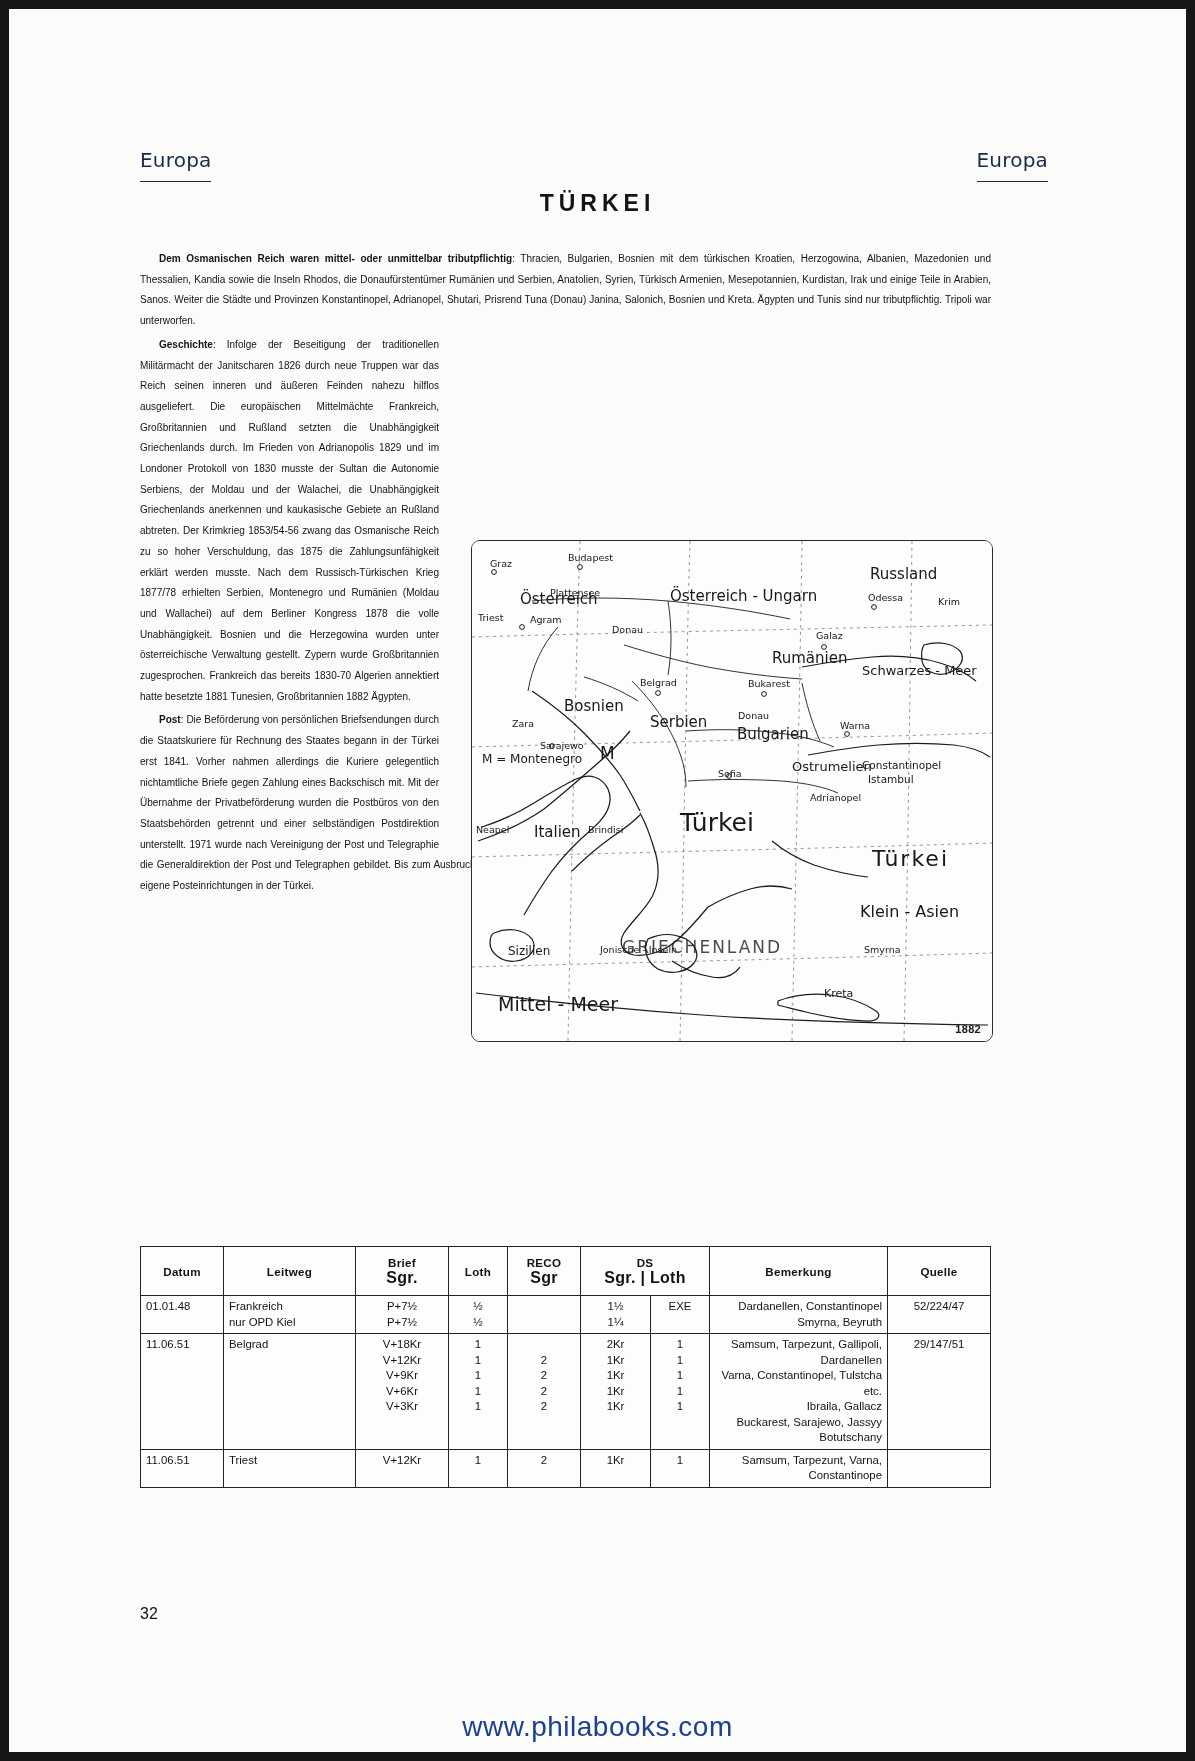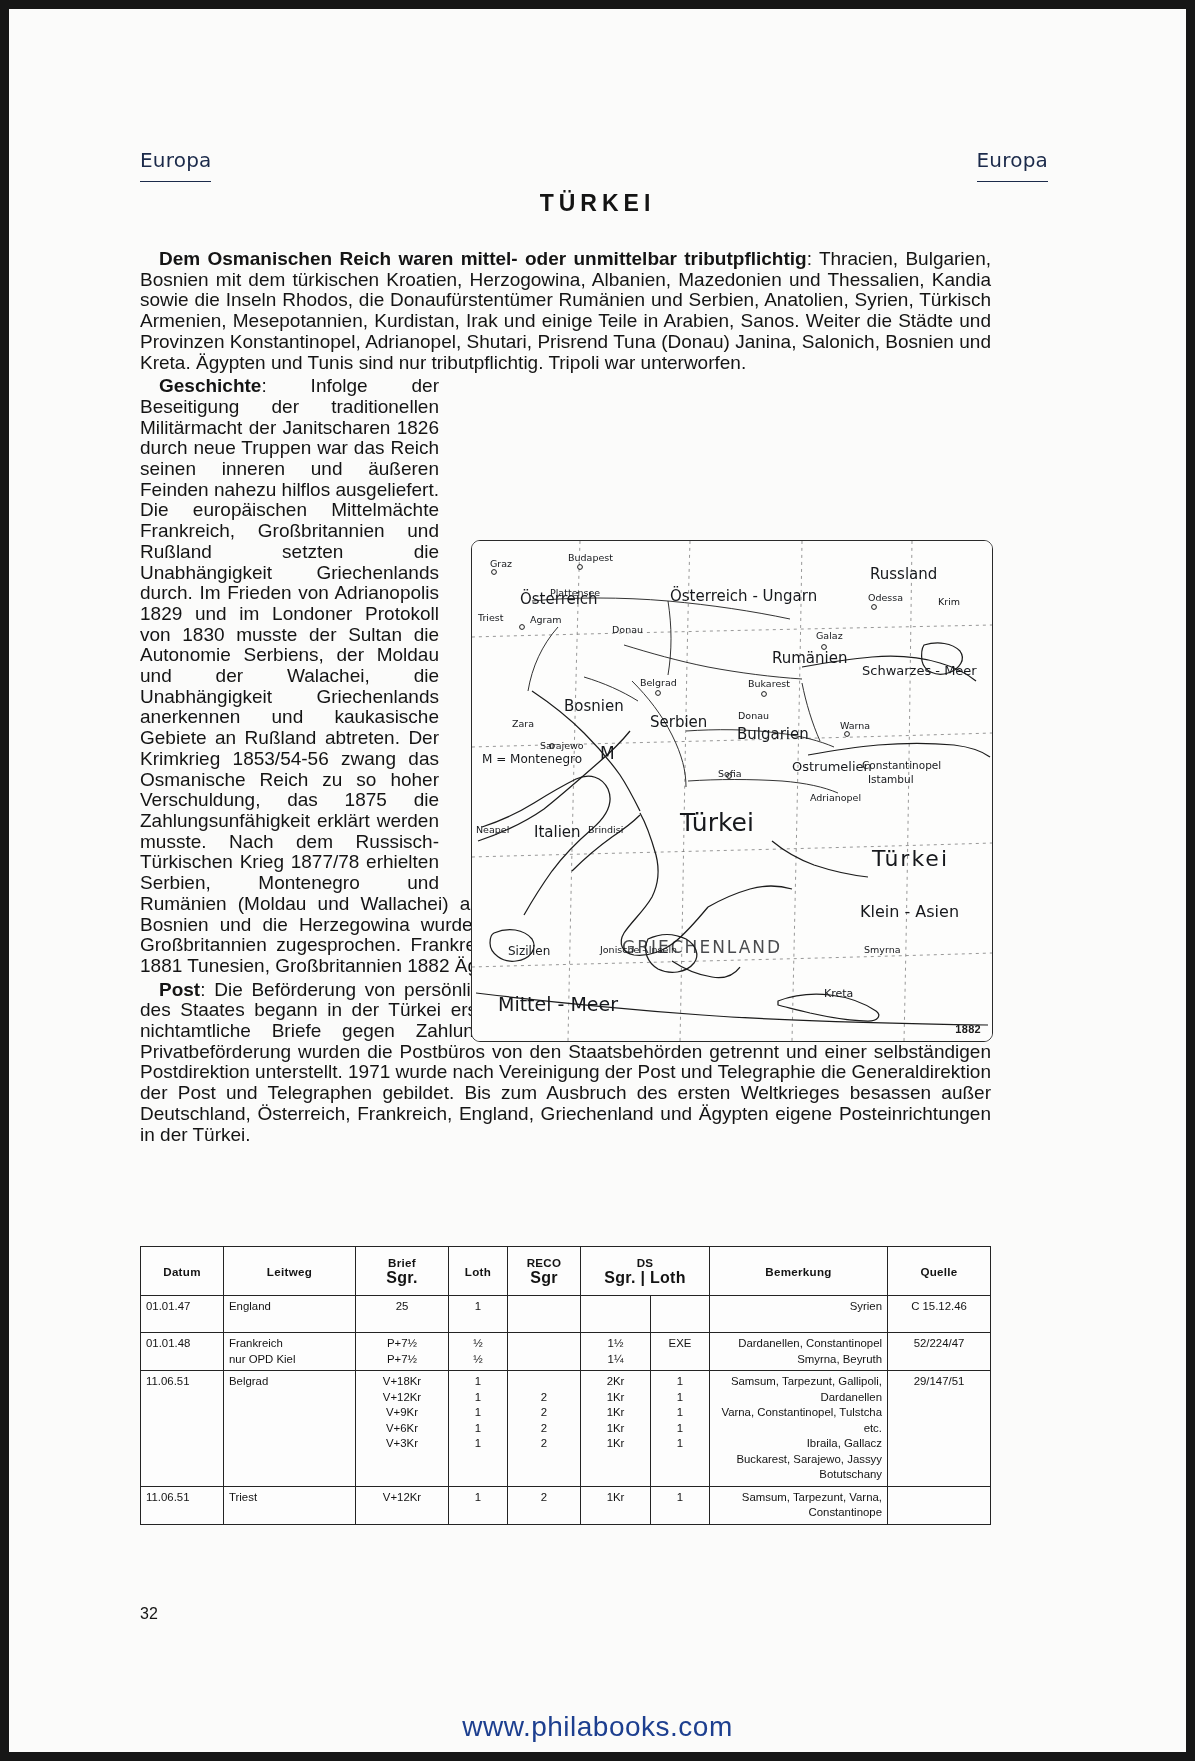--- a/index.html
+++ b/index.html
@@ -65,21 +65,21 @@
   
   .body-wrap {
     position: absolute;
     left: 131px;
     top: 240px;
     width: 851px;
     color: #121212;
   }
   p.para {
     margin: 0 0 3px 0;
-    font-size: 19px;
+    font-size: 10px;
     line-height: 20.7px;
     text-align: justify;
     text-justify: inter-word;
     color: #141414;
   }
   p.para .lead {
     font-weight: bold;
   }
   p.para.indent { text-indent: 19px; }
 
@@ -337,31 +337,20 @@
           </th>
           <th class="c-ds1" colspan="2">
             <span>DS</span>
             <span class="sub">Sgr. | Loth</span>
           </th>
           <th class="c-bem" style="text-align:center">Bemerkung</th>
           <th class="c-quelle">Quelle</th>
         </tr>
       </thead>
       <tbody>
-        <tr class="rowtall">
-          <td class="c-datum stack">01.01.47</td>
-          <td class="c-leitweg stack">England</td>
-          <td class="c-brief stack">25</td>
-          <td class="c-loth stack">1</td>
-          <td class="c-reco stack"></td>
-          <td class="c-ds1 stack"></td>
-          <td class="c-ds2 stack"></td>
-          <td class="c-bem stack">Syrien</td>
-          <td class="c-quelle stack">C 15.12.46</td>
-        </tr>
         <tr>
           <td class="c-datum stack">01.01.48</td>
           <td class="c-leitweg stack">Frankreich
 nur OPD Kiel</td>
           <td class="c-brief stack">P+7½
 P+7½</td>
           <td class="c-loth stack">½
 ½</td>
           <td class="c-reco stack"></td>
           <td class="c-ds1 stack">1½

